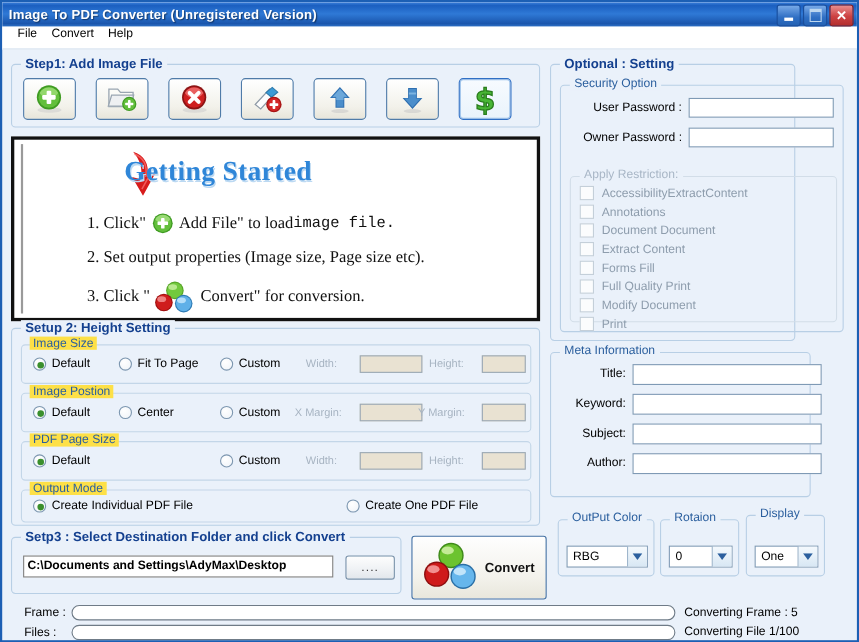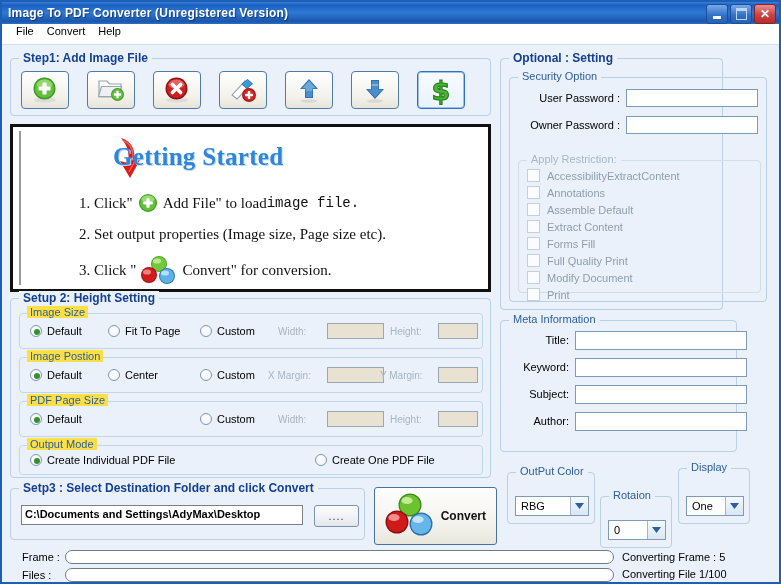--- a/index.html
+++ b/index.html
@@ -379,21 +379,21 @@
         <div class="ck" style="left:8px;top:8px;">
           <span class="cbox"></span>
           <span>AccessibilityExtractContent</span>
           </div>
         <div class="ck" style="left:8px;top:25px;">
           <span class="cbox"></span>
           <span>Annotations</span>
           </div>
         <div class="ck" style="left:8px;top:42px;">
           <span class="cbox"></span>
-          <span>Assemble Default</span>
+          <span>Document Document</span>
           </div>
         <div class="ck" style="left:8px;top:59px;">
           <span class="cbox"></span>
           <span>Extract Content</span>
           </div>
         <div class="ck" style="left:8px;top:76px;">
           <span class="cbox"></span>
           <span>Forms Fill</span>
           </div>
         <div class="ck" style="left:8px;top:93px;">
@@ -433,21 +433,21 @@
     <div class="sel2" style="width:74px;">
       <span class="v">RBG</span>
       <span class="ar">
         <svg width="9" height="6" viewBox="0 0 9 6">
             <path d="M0 0h9L4.5 6z" fill="#2b5f9e"></path>
           </svg>
       </span>
     </div>
   </div>
 
-  <div class="dd" style="left:598px;top:470px;width:72px;height:52px;margin-top:24px;">
+  <div class="dd" style="left:598px;top:470px;width:72px;height:52px;">
     <div class="lg">Rotaion</div>
     <div class="sel2" style="width:58px;">
       <span class="v">0</span>
       <span class="ar">
         <svg width="9" height="6" viewBox="0 0 9 6">
             <path d="M0 0h9L4.5 6z" fill="#2b5f9e"></path>
           </svg>
       </span>
     </div>
   </div>

